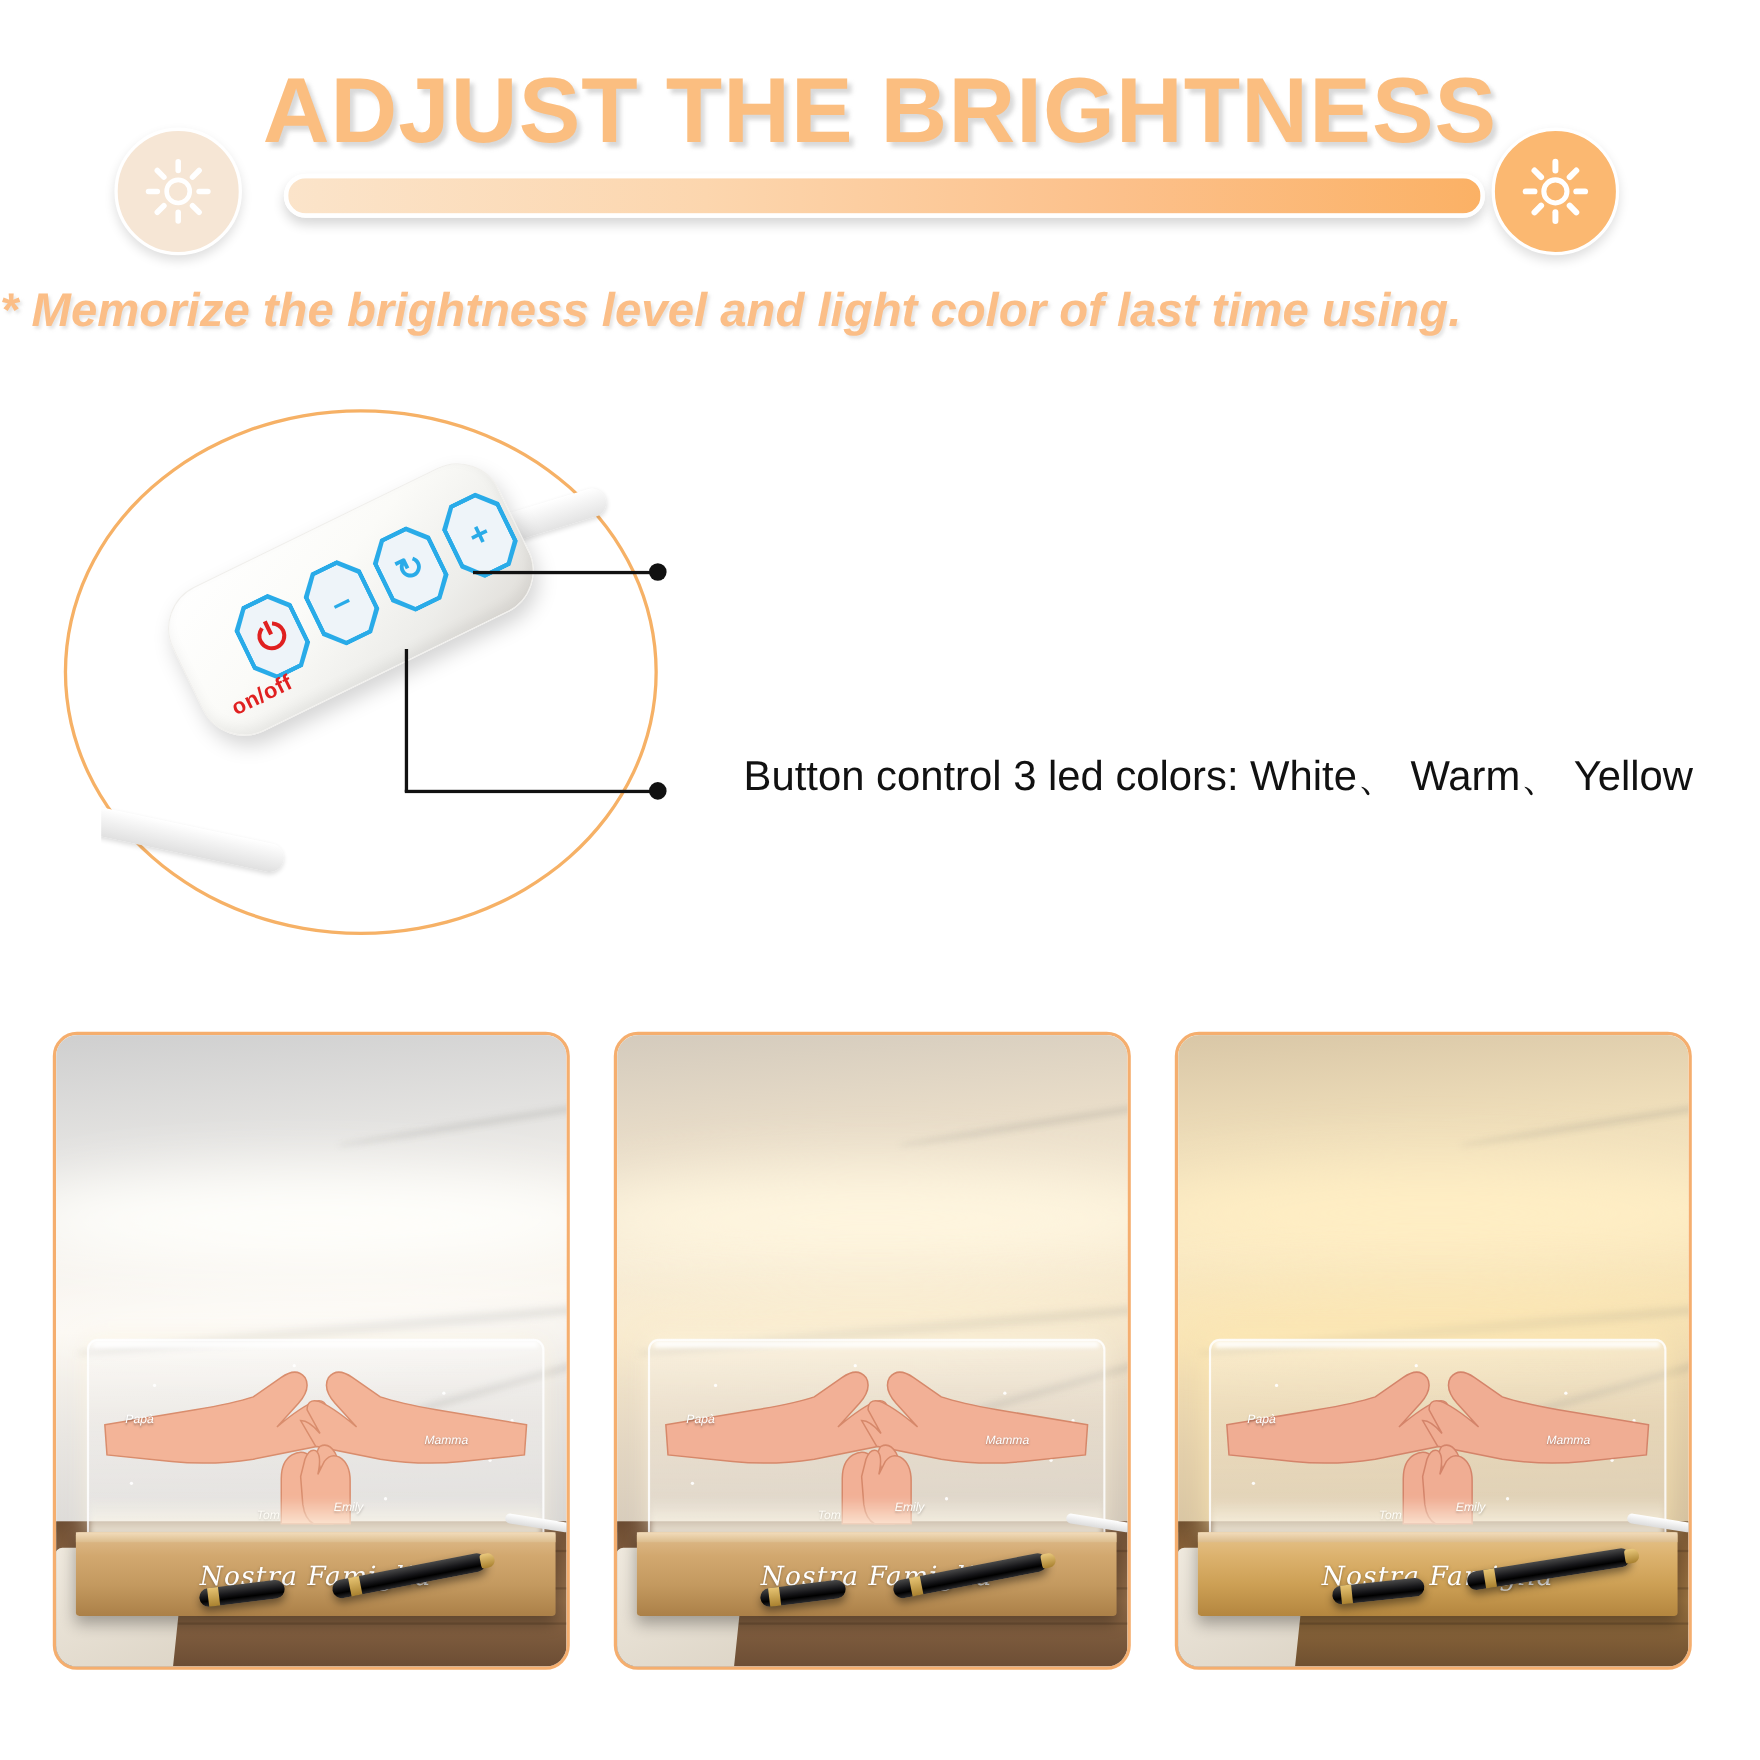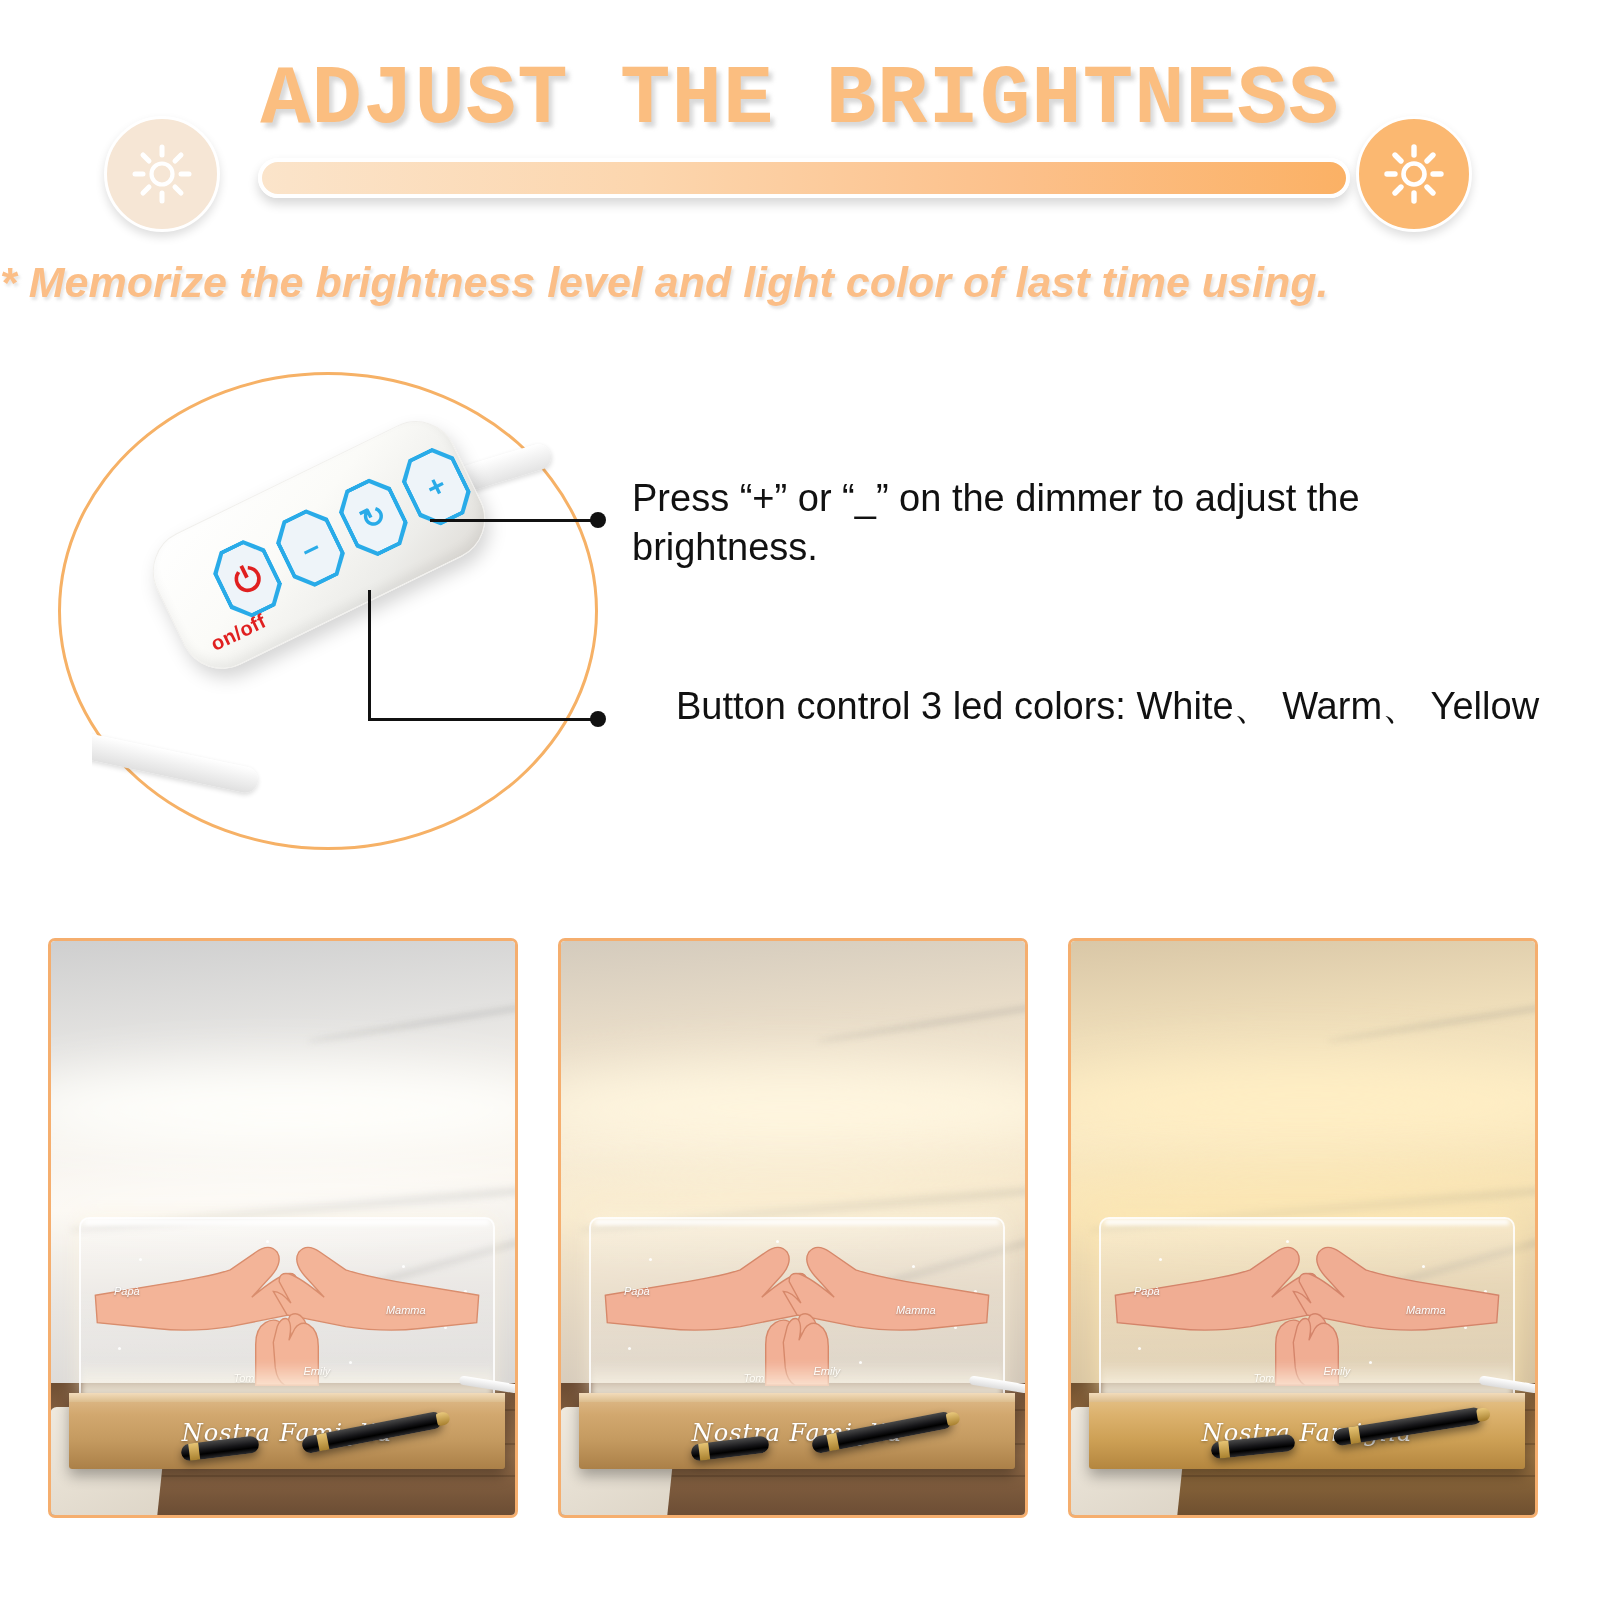--- a/index.html
+++ b/index.html
@@ -12,21 +12,20 @@
   .page { position:relative; width:1600px; height:1600px; background:#fff; }
 
   
   .title {
     position:absolute; top:52px; left:0; width:1600px;
     text-align:center;
     font-size:84px; font-weight:bold; letter-spacing:1px;
     color:#FBBE80;
     text-shadow:4px 5px 4px rgba(170,170,170,0.45);
     white-space:nowrap;
-    font-family:Liberation Mono, monospace;
   }
   .sun-badge {
     position:absolute; border-radius:50%;
     display:flex; align-items:center; justify-content:center;
     box-shadow:0 5px 10px rgba(0,0,0,0.13);
     border:3px solid #fff;
   }
   .sun-left  { left:104px;  top:116px; width:116px; height:116px; background:#F6E6D5; }
   .sun-right { left:1356px; top:116px; width:116px; height:116px; background:#FBB871; }
 
@@ -116,21 +115,21 @@
     position:absolute; font-size:38px; color:#111; line-height:1.28;
     width:880px;
   }
   .c1 { left:632px; top:474px; }
   .c2 { left:632px; top:682px;margin-left:44px; }
 
   
   .panels { position:absolute; left:0; top:938px; width:1600px; height:600px; }
   .panel {
     position:absolute; top:0; width:470px; height:580px;
-    border:3px solid #F5AE6E; border-radius:7px;
+    border:3px solid #F5AE6E; border-radius:22px;
     overflow:hidden;
   }
   .p1 { left:48px; }
   .p2 { left:558px; }
   .p3 { left:1068px; }
 
   .scene { position:absolute; inset:0; }
   
   .wall { position:absolute; left:0; top:0; right:0; height:452px; }
   .wall-white  { background:linear-gradient(175deg,#cfcfcf 0%,#e4e3e1 22%,#f7f4ef 42%,#fbf7f0 55%,#e9e6e2 74%,#d7d5d3 100%); }
@@ -306,21 +305,20 @@
       </div>
       <div class="oct-ring b4">
         <div class="oct-inner">+</div>
       </div>
       <div class="onoff-label">on/off</div>
     </div>
   </div>
 
   <div class="lead-line" style="left:430px; top:519px; width:170px; height:3px;"></div>
   <div class="lead-dot" style="left:590px; top:512px;"></div>
-  <div class="callout-text c1">Press “+” or “_” on the dimmer to adjust the brightness.</div>
 
   <div class="lead-line" style="left:368px; top:590px; width:3px; height:130px;"></div>
   <div class="lead-line" style="left:368px; top:718px; width:232px; height:3px;"></div>
   <div class="lead-dot" style="left:590px; top:711px;"></div>
   <div class="callout-text c2">Button control 3 led colors: White、 Warm、 Yellow</div>
 
   <div class="panels">
 
     <div class="panel p1">
       <div class="scene">

